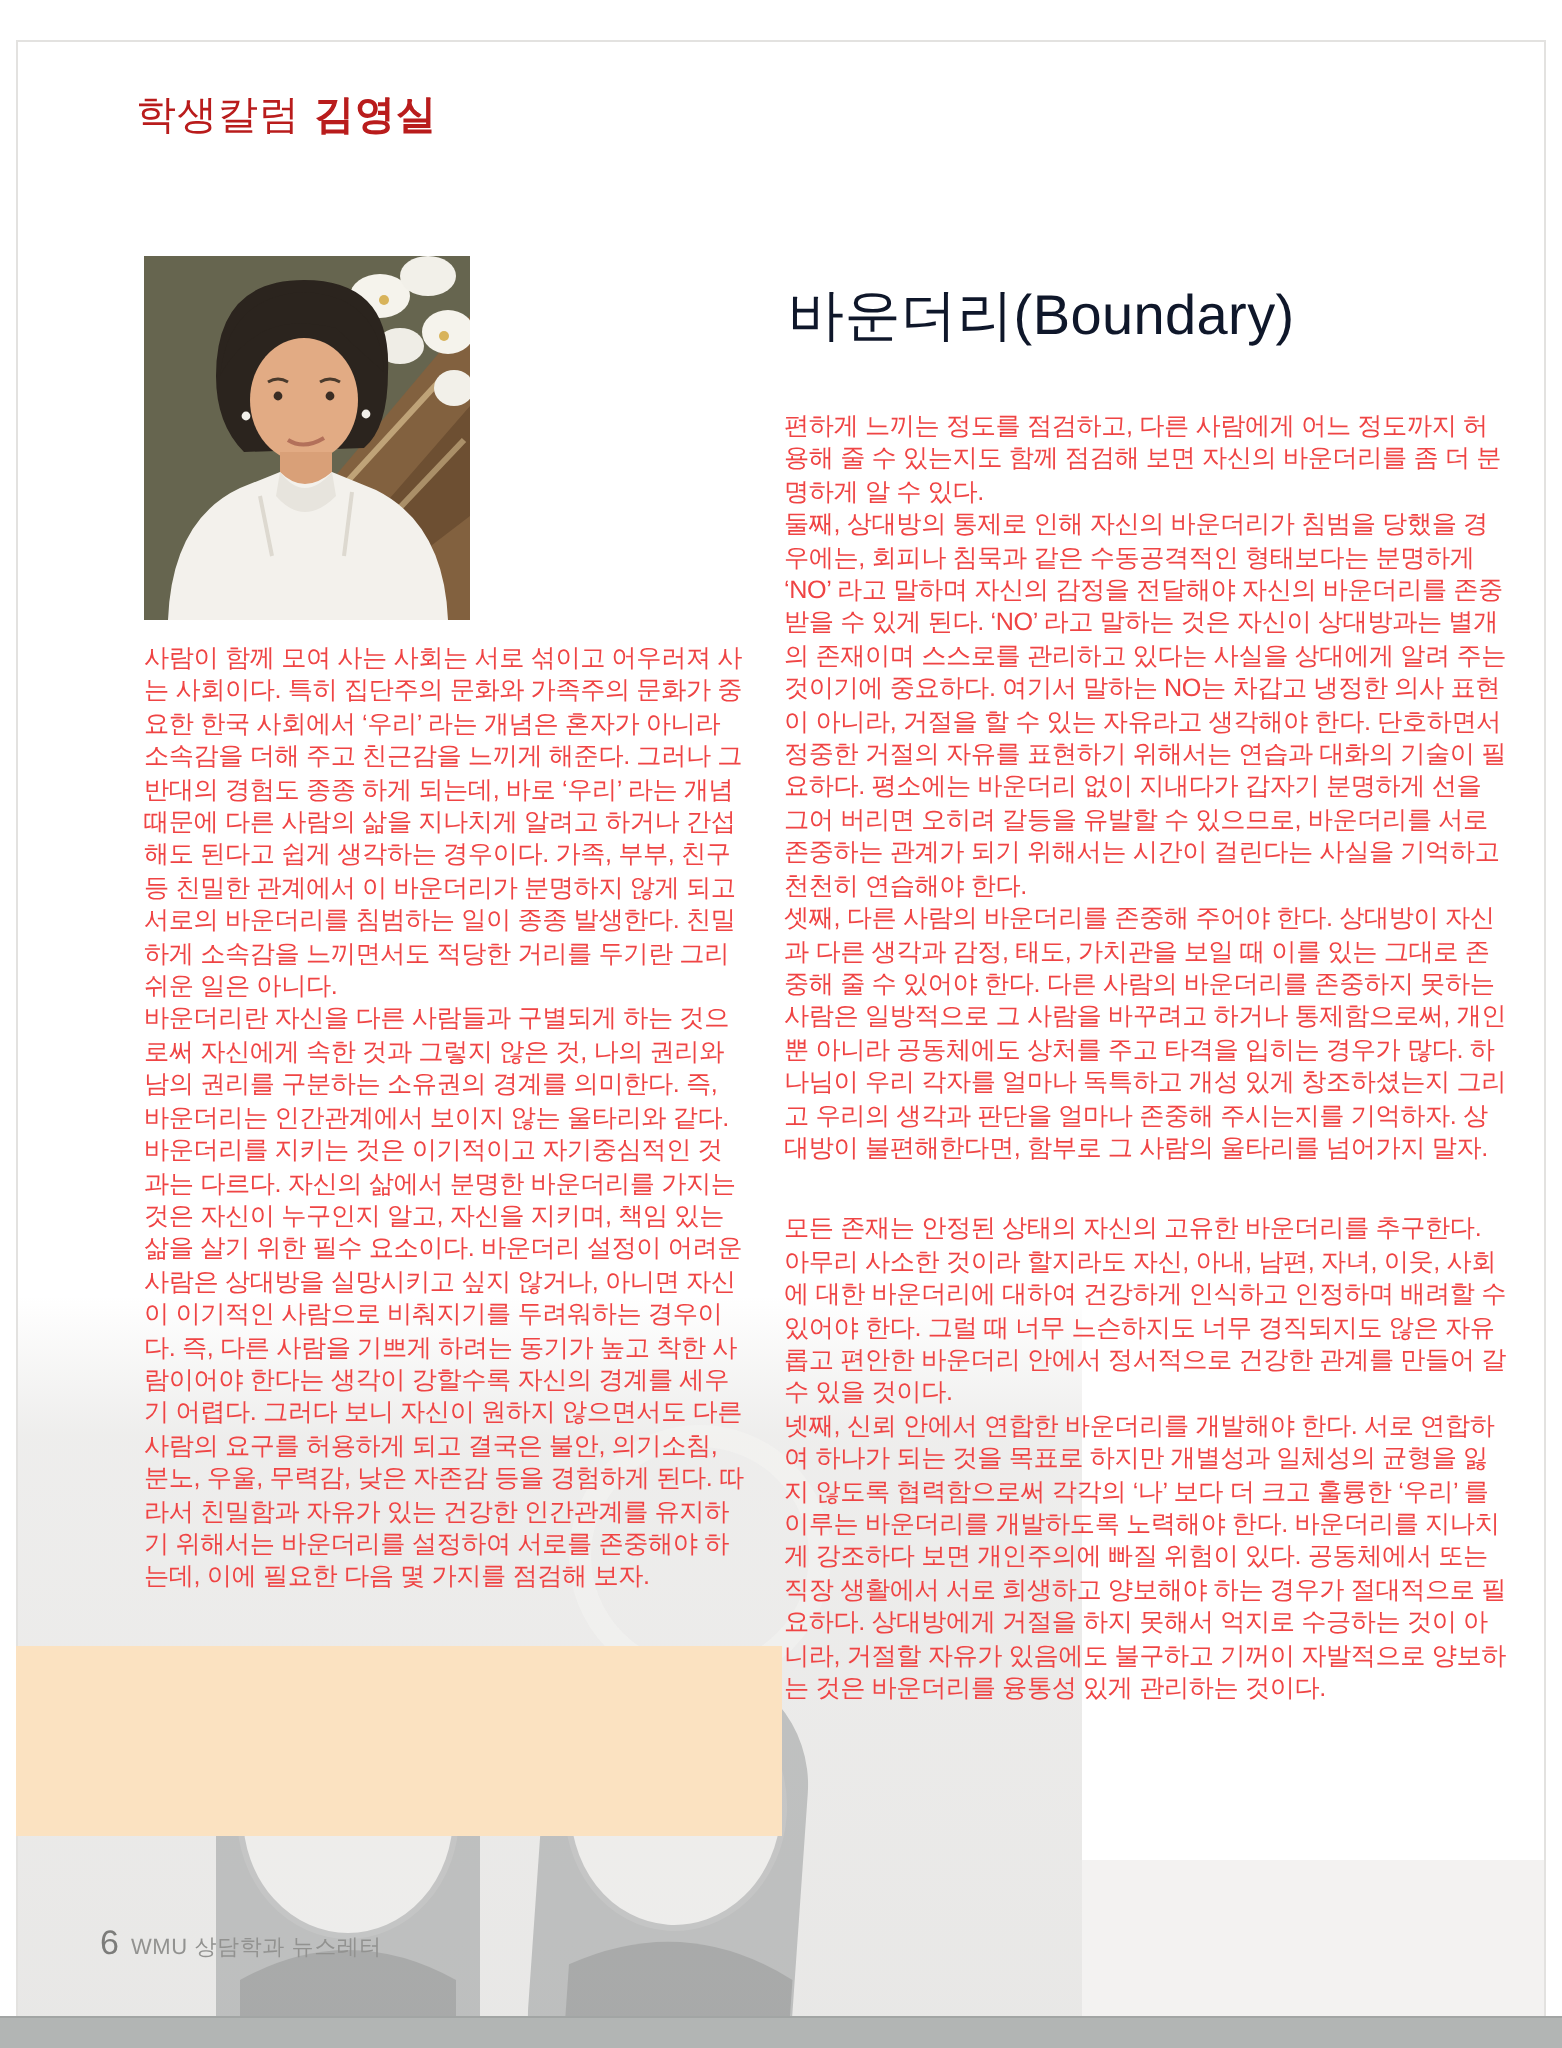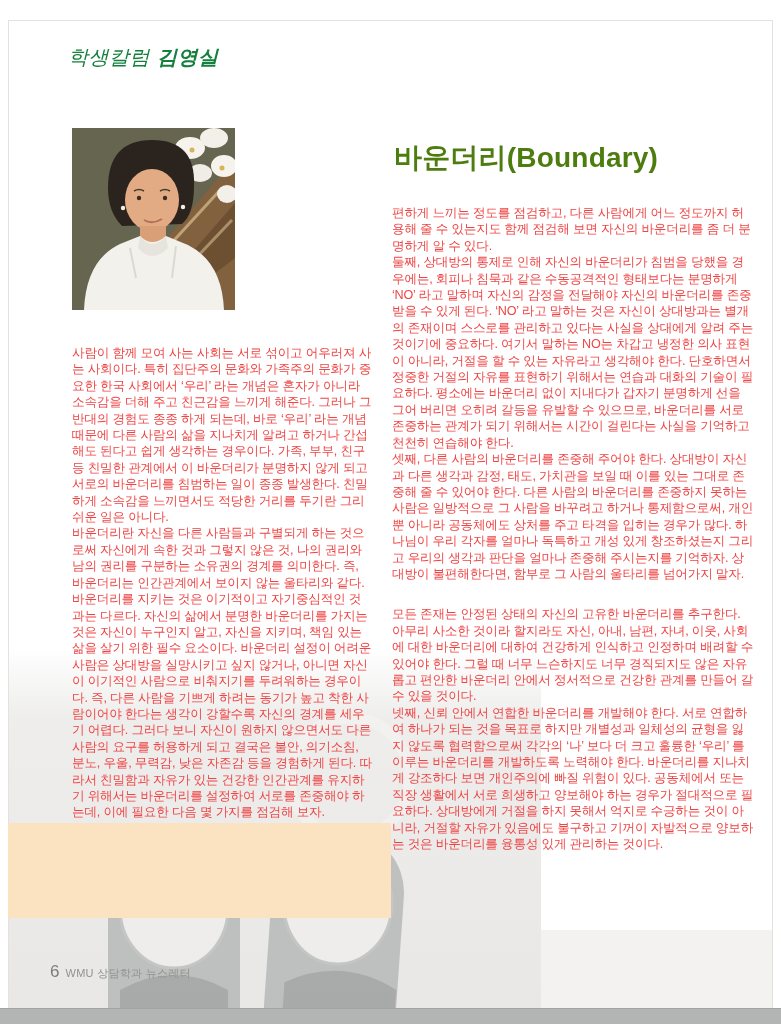--- a/index.html
+++ b/index.html
@@ -6,31 +6,31 @@
   body{font-family:"Liberation Sans","DejaVu Sans",sans-serif;}
   .page{position:relative;width:781px;height:1024px;background:#ffffff;overflow:hidden;}
   .page-frame{position:absolute;left:8px;top:20px;width:763px;height:989px;border:1px solid #e3e2e0;z-index:0;}
   .bg-wash{position:absolute;left:9px;top:648px;width:532px;height:360px;
     background:linear-gradient(180deg, rgba(228,228,228,0) 0px, rgba(224,223,221,0.55) 70px, rgba(220,219,217,0.65) 100%);z-index:1;}
   .bg-wash-right{position:absolute;left:541px;top:930px;width:231px;height:78px;background:rgba(231,230,228,0.5);z-index:1;}
   .shoes{position:absolute;left:20px;top:660px;width:500px;height:350px;opacity:0.5;z-index:2;}
   .highlight-box{position:absolute;left:8px;top:823px;width:383px;height:95px;z-index:3;}
   .bottom-band{position:absolute;left:0;top:1008px;width:781px;height:16px;background:#b2b5b4;border-top:1px solid #a2a5a4;z-index:6;}
 
-  .header{position:absolute;left:68px;top:44px;font-size:20px;color:#15803d;letter-spacing:0.5px;z-index:5;font-style:italic;}
+  .header{position:absolute;left:68px;top:44px;font-size:20px;color:#b91c1c;letter-spacing:0.5px;z-index:5;}
   .header .col-type{font-weight:500;}
   .header .author{font-weight:700;margin-left:7px;}
 
   .photo{position:absolute;left:72px;top:128px;width:163px;height:182px;z-index:5;}
   .photo svg{display:block;}
 
-  .title{position:absolute;left:394px;top:139px;margin:0;font-size:28px;font-weight:700;color:#4d7c0f;letter-spacing:0.2px;z-index:5;}
+  .title{position:absolute;left:394px;top:139px;margin:0;font-size:28px;font-weight:400;color:#0f172a;letter-spacing:0.2px;z-index:5;}
 
   .body-text{font-size:12.6px;line-height:16.4px;color:#ef4444;letter-spacing:-0.2px;z-index:4;}
-  .col-left{position:absolute;left:72px;top:321px;width:300px;margin-top:24px;}
+  .col-left{position:absolute;left:72px;top:321px;width:300px;}
   .col-left-highlight{position:absolute;left:72px;top:833px;width:302px;}
   .col-right{position:absolute;left:392px;top:205px;width:364px;}
   .body-text p{margin:0;}
   .col-right p.gap-before{margin-top:24px;}
   .para{text-align:left;}
   .indent::first-letter{margin-left:4px;}
 
   .footer{position:absolute;left:50px;top:962px;display:flex;align-items:baseline;z-index:5;color:#8d8d8b;}
   .footer .pagenum{font-size:17px;font-weight:400;color:#7c7c7a;}
   .footer .flabel{font-size:11px;margin-left:6px;letter-spacing:0.3px;color:#929290;}

